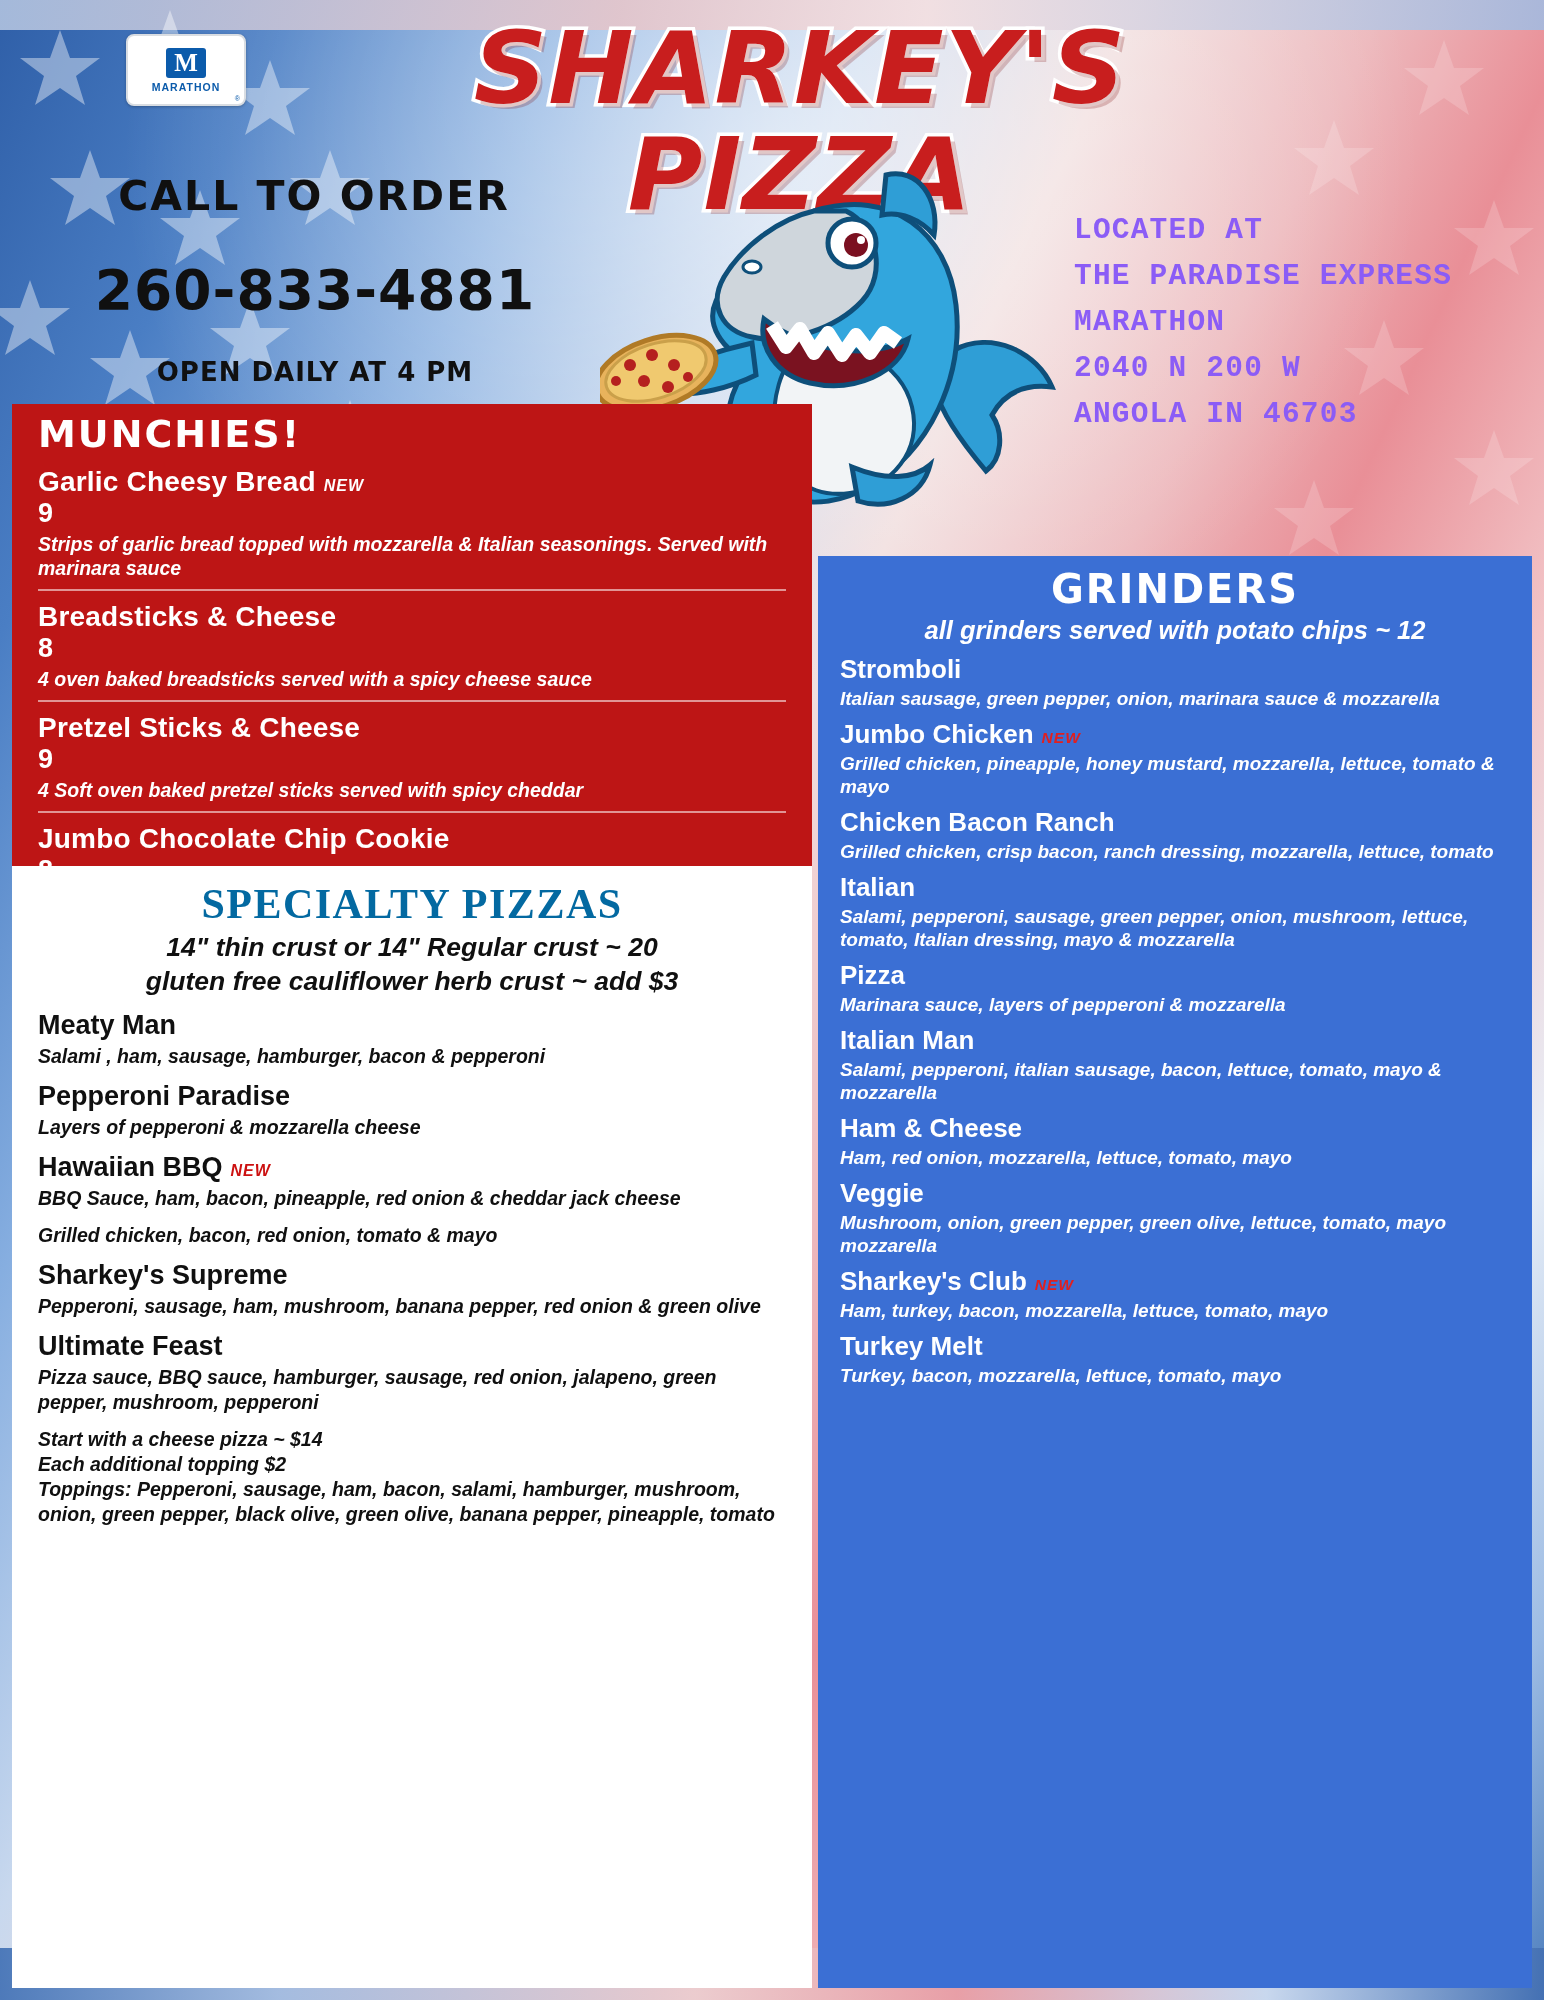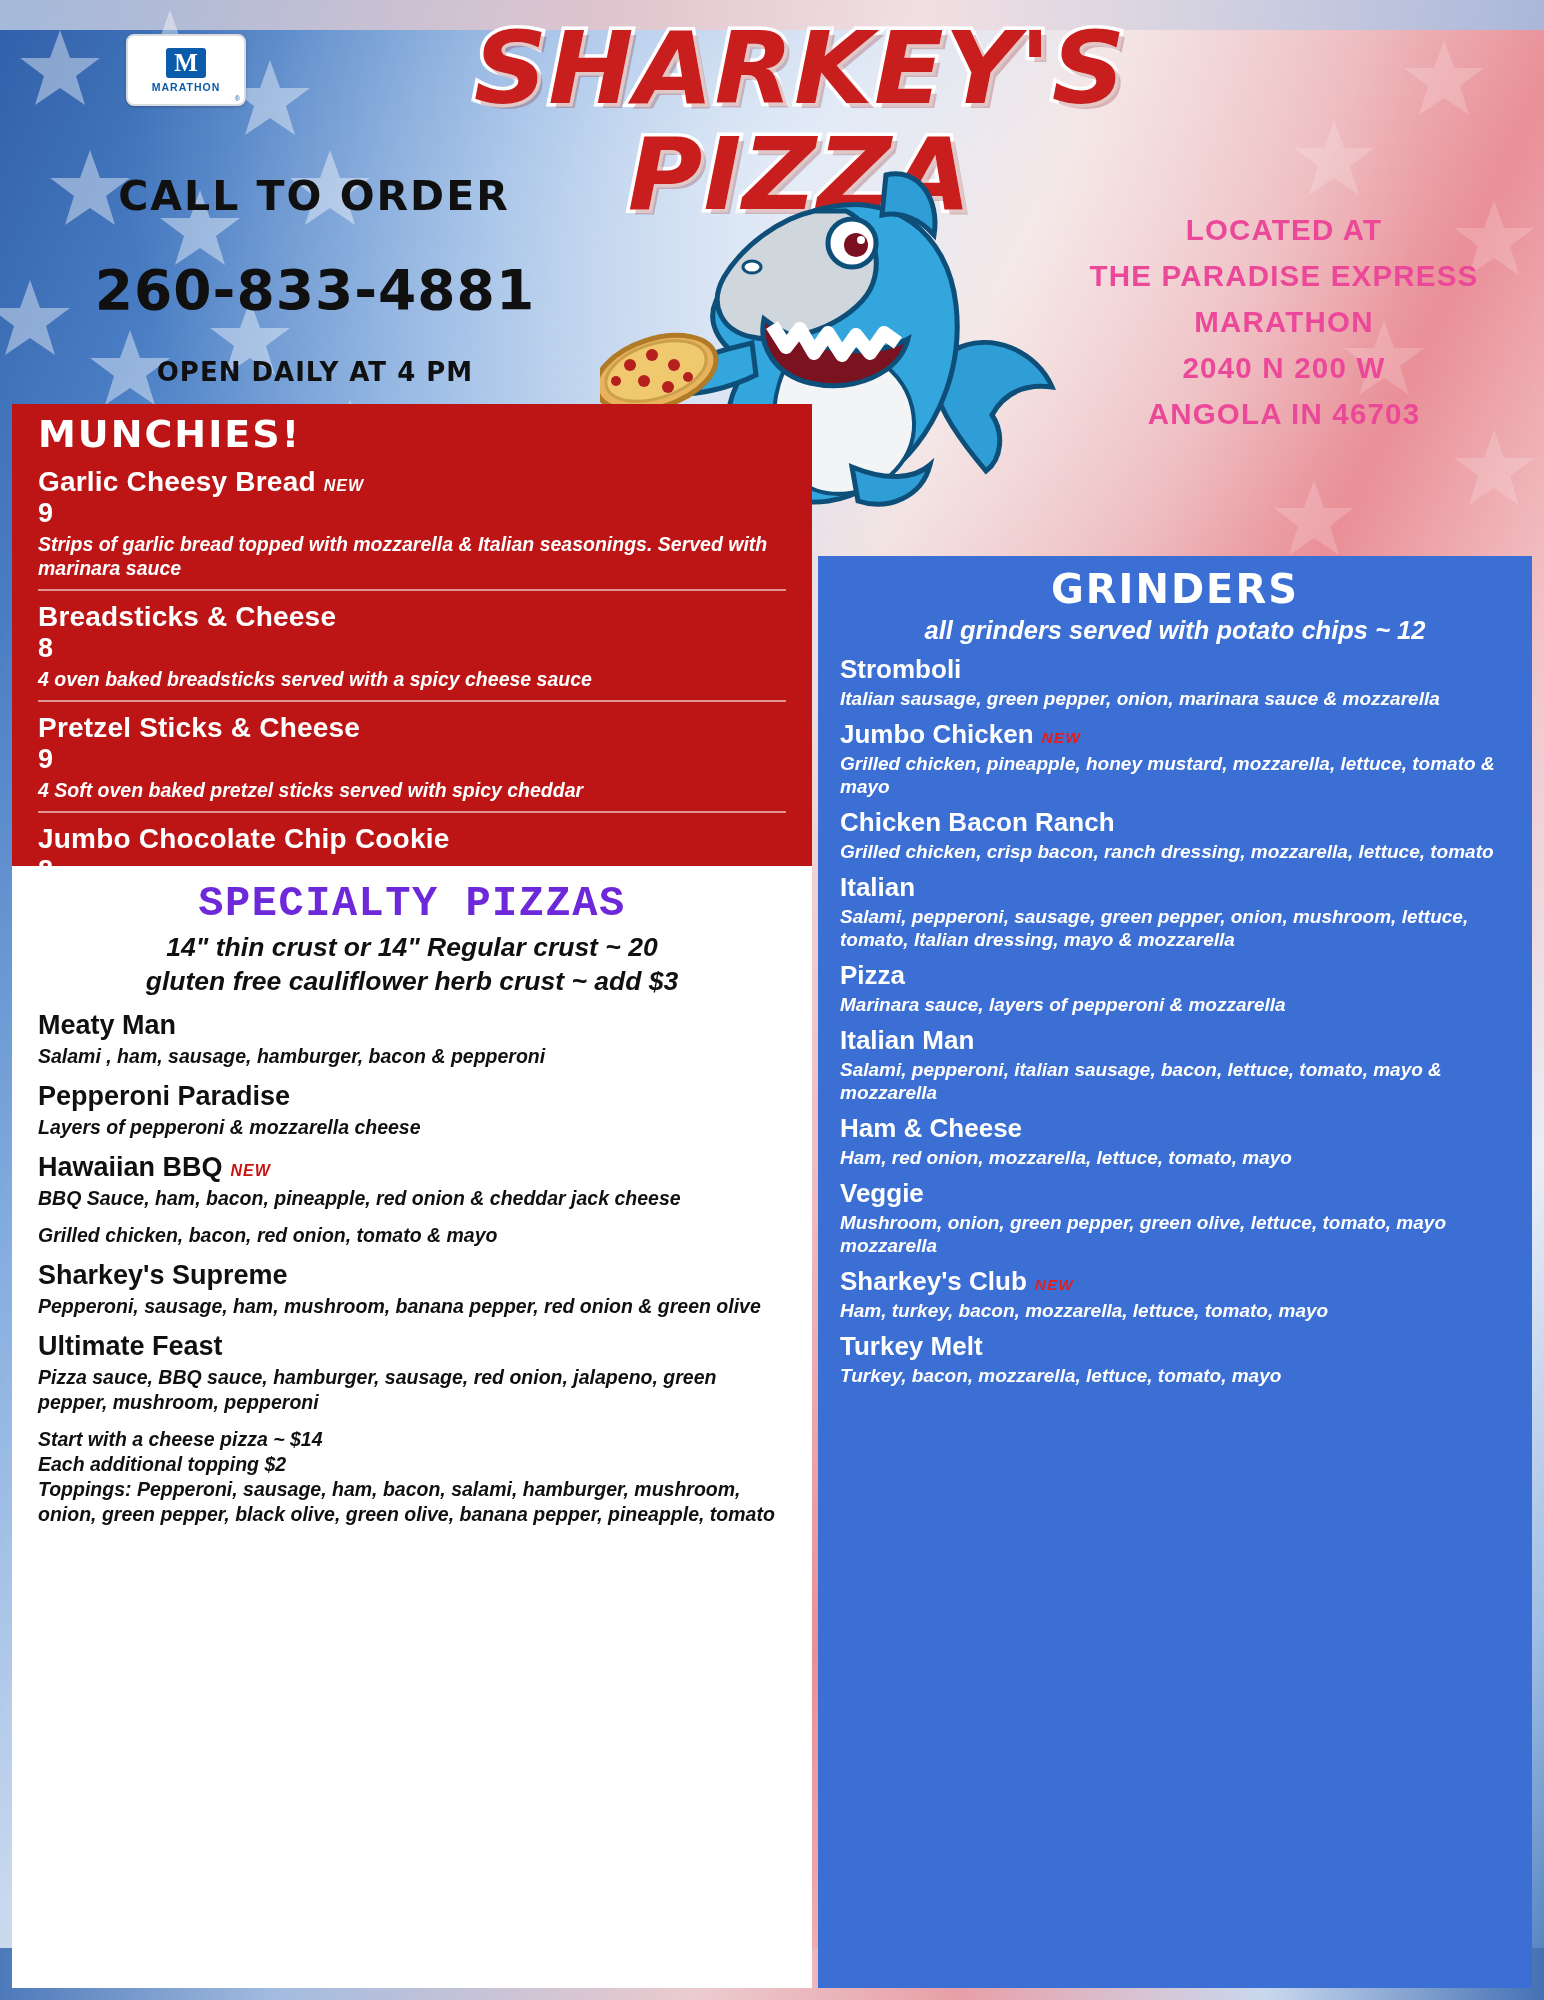--- a/index.html
+++ b/index.html
@@ -143,27 +143,27 @@
     font-weight: bold;
     font-size: 26px;
     letter-spacing: 1px;
     color: #101010;
   }
 
   .located {
     position: absolute;
     right: 50px; top: 207px;
     width: 420px;
-    text-align: center;
-    font-family: Liberation Sans, sans-serif;
+    text-align: left;
+    font-family: Liberation Mono, monospace;
     font-weight: bold;
     font-size: 29.5px;
     line-height: 46px;
     letter-spacing: 1.2px;
-    color: #ec4899;
+    color: #8b5cf6;
   }
 
   
   .shark {
     position: absolute;
     left: 600px; top: 115px;
     width: 480px; height: 420px;
   }
 
   
@@ -225,25 +225,25 @@
     position: absolute;
     left: 12px; top: 866px;
     width: 800px; height: 1122px;
     background: #ffffff;
     box-sizing: border-box;
     padding: 10px 26px 6px 26px;
   }
   .specialty h2 {
     margin: 4px 0 2px 0;
     text-align: center;
-    font-family: Liberation Mono, monospace;
+    font-family: Liberation Serif, serif;
     font-weight: bold;
     font-size: 42px;
     letter-spacing: 1.5px;
-    color: #6d28d9;
+    color: #0369a1;
   }
   .specialty-sub {
     text-align: center;
     font-size: 26.5px;
     font-weight: bold;
     font-style: italic;
     line-height: 34px;
     color: #101010;
     margin-bottom: 10px;
   }

